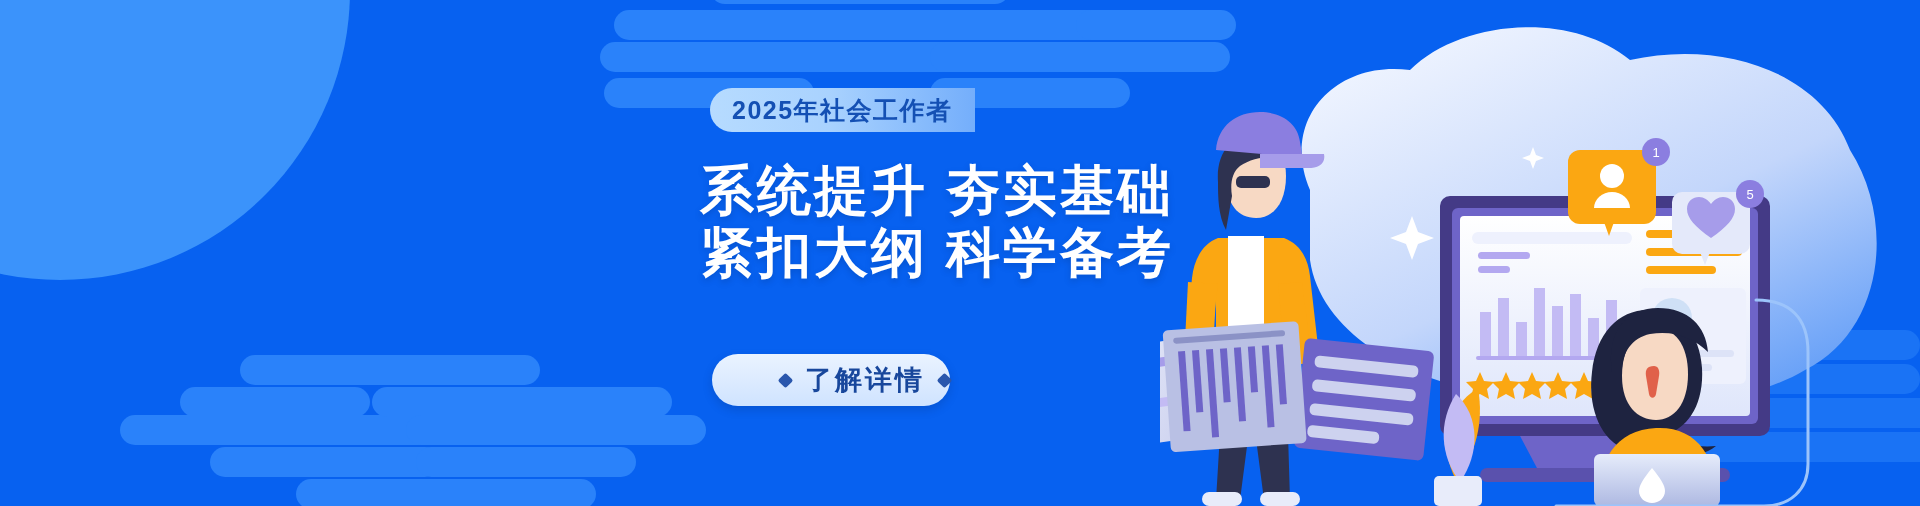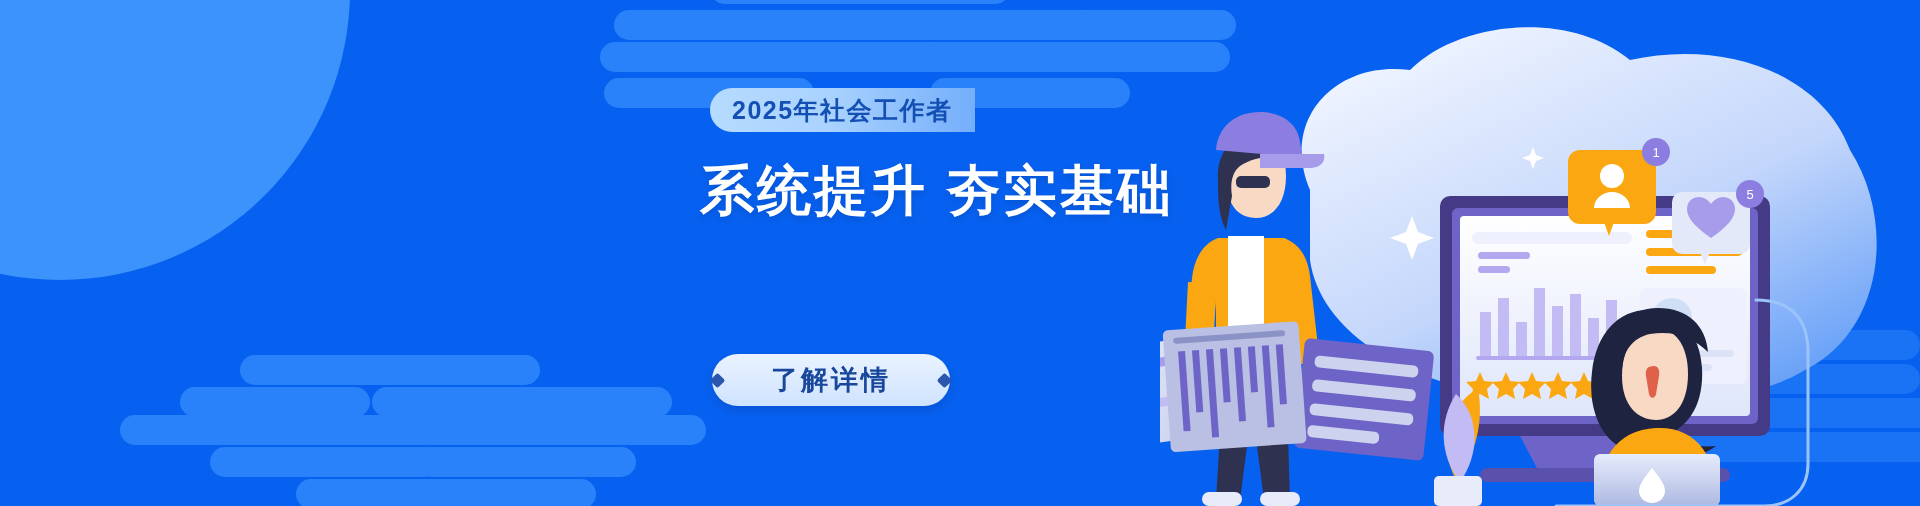--- a/index.html
+++ b/index.html
@@ -47,21 +47,21 @@
     font-size:54px; line-height:62px; letter-spacing:3px;
     text-shadow:0 3px 6px rgba(4,50,130,.28);
     white-space:nowrap;
     margin-top:9px;
   }
   .headline .line { display:block; }
   .cta {
     position:absolute; left:712px; top:354px;
     width:238px; height:52px; border-radius:26px;
     background:linear-gradient(180deg,#eaf3ff 0%,#cfe3ff 100%);
-    display:flex; align-items:center; justify-content:space-between; gap:14px;
+    display:flex; align-items:center; justify-content:flex-end; gap:14px;
     box-shadow:0 4px 10px rgba(3,40,110,.22);
     cursor:pointer;
   }
   .cta-label {
     color:#18479c; font-size:27px; font-weight:700; letter-spacing:3px;
   }
   .diamond {
     width:11px; height:11px; background:#2a57ad;
     transform:rotate(45deg); border-radius:2px; flex:none;
   }
@@ -107,20 +107,21 @@
   </div>
 
   <div class="content">
 
     <div class="badge">
       <span>2025年社会工作者</span>
     </div>
 
     <div class="headline">
       <span class="line">系统提升 夯实基础</span>
+      <span class="line">紧扣大纲 科学备考</span>
     </div>
 
     <div class="cta">
       <span class="diamond"></span>
       <span class="cta-label">了解详情</span>
       <span class="diamond"></span>
     </div>
   </div>
 
   <div class="illus">

